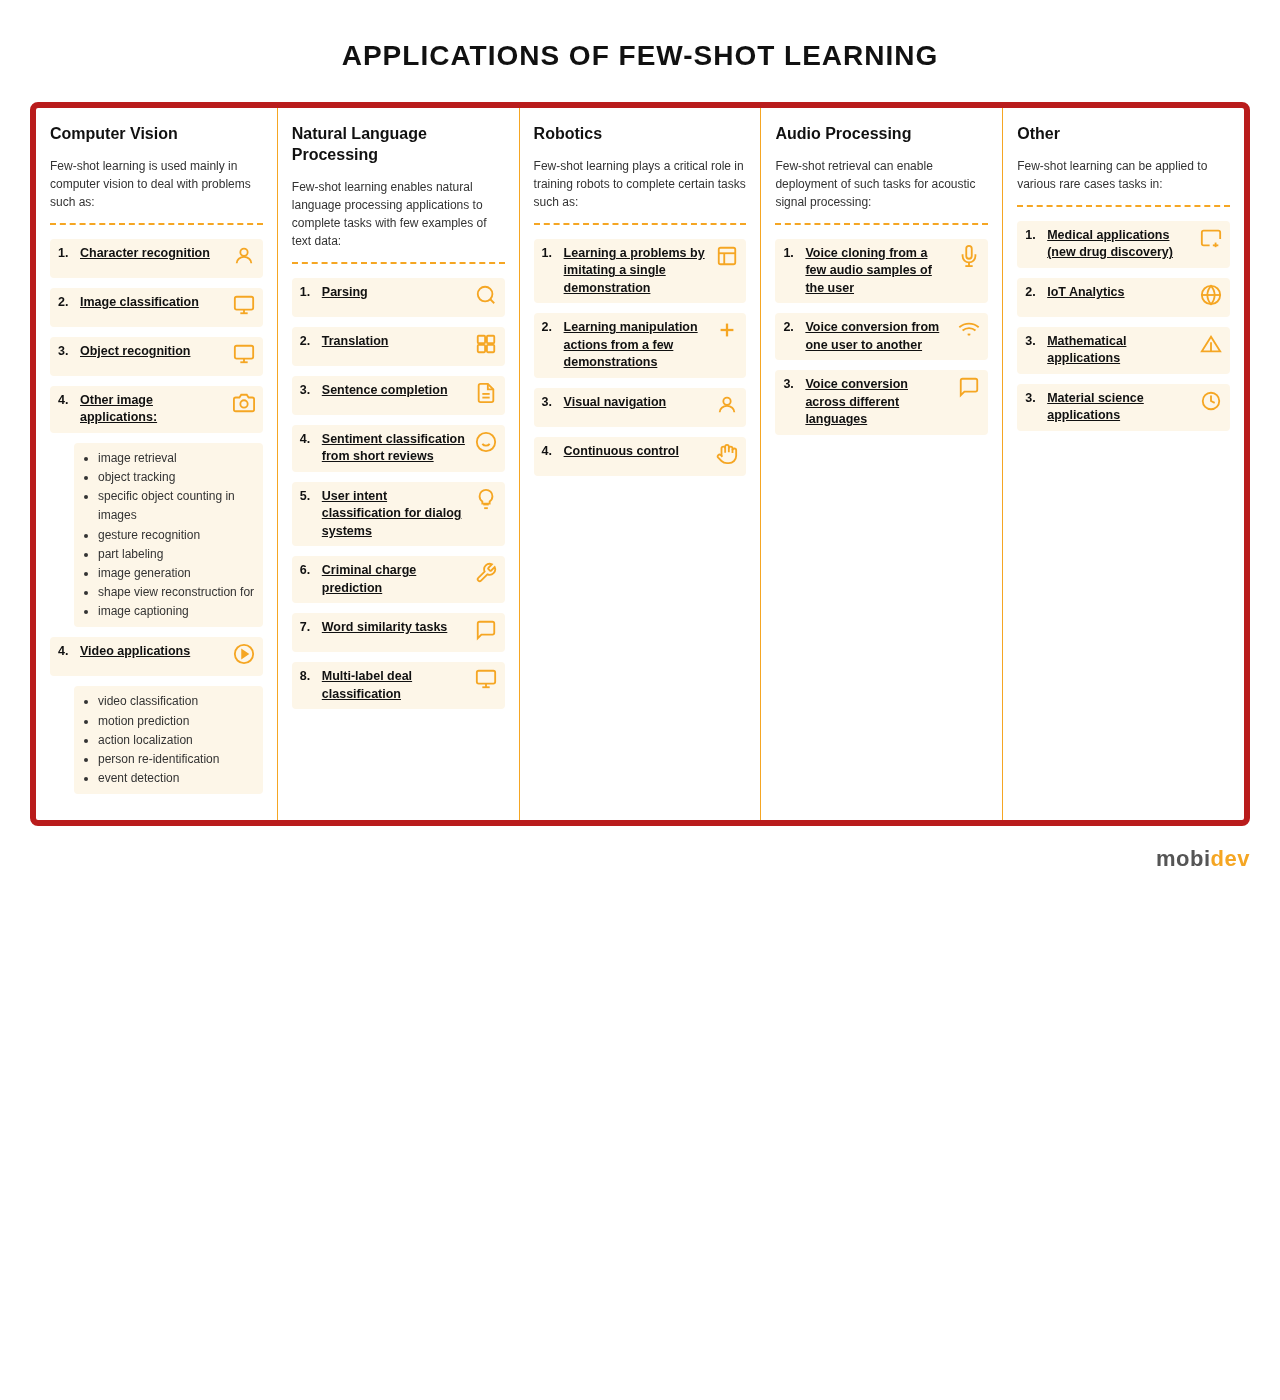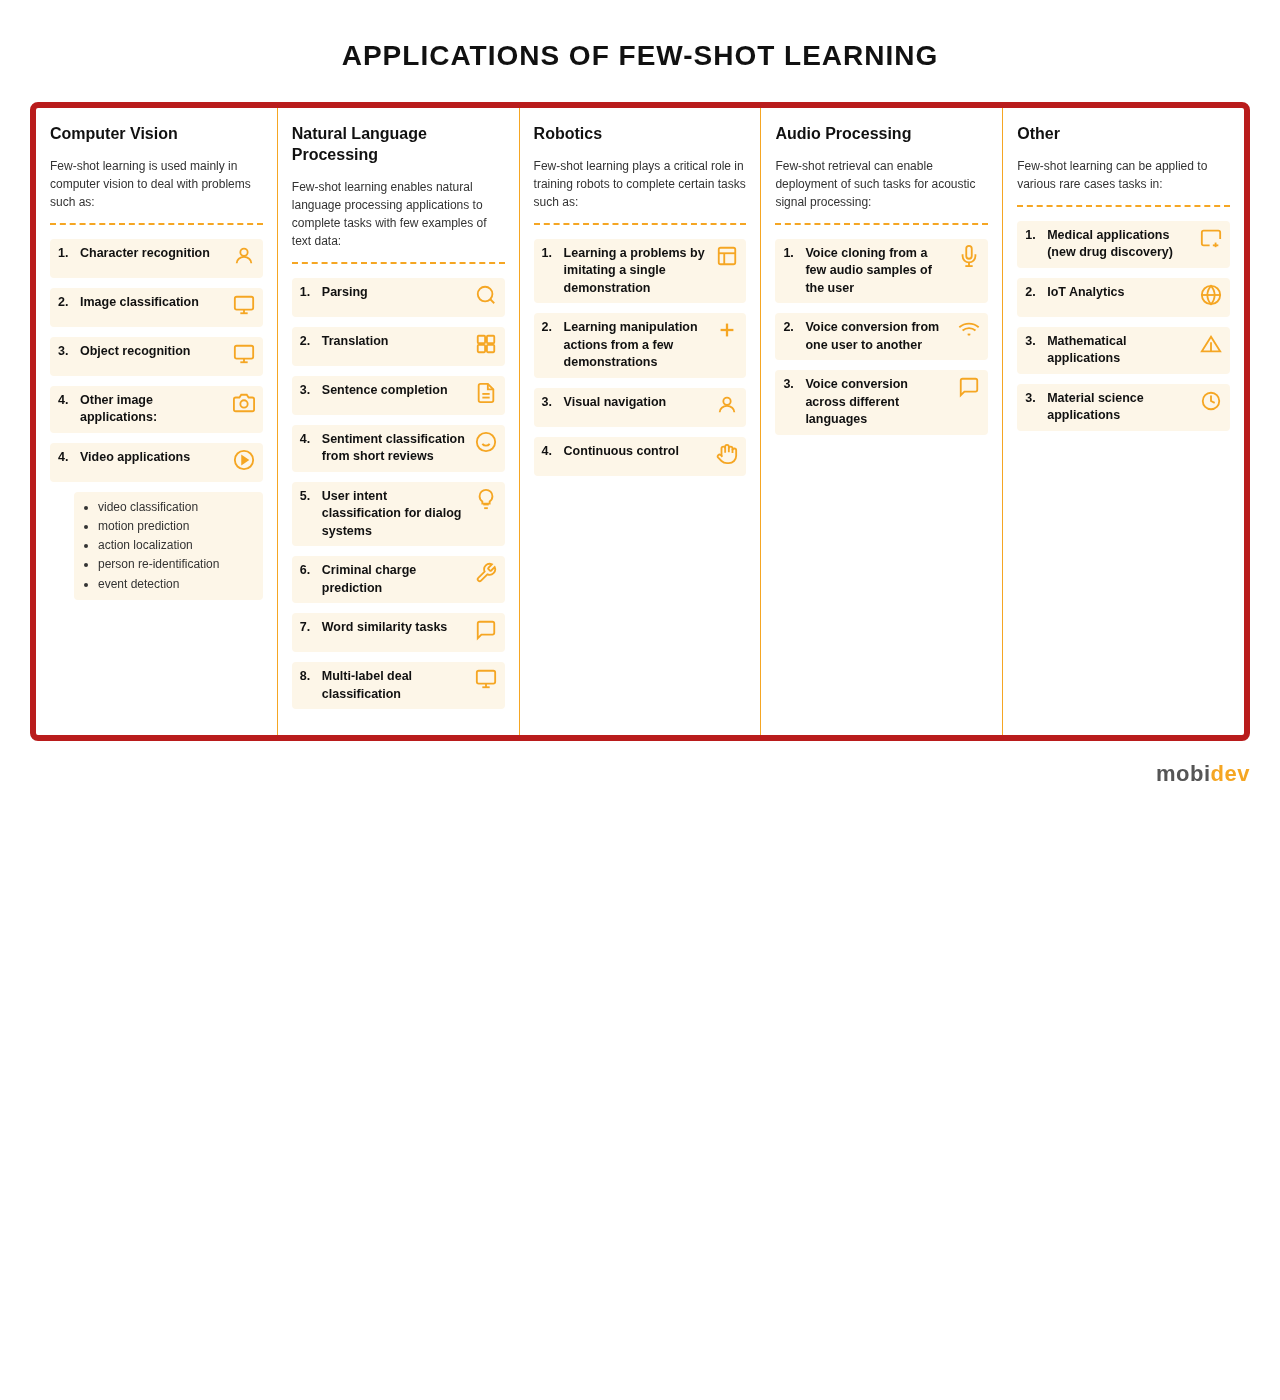--- a/index.html
+++ b/index.html
@@ -77,20 +77,21 @@
       min-width: 18px;
       margin-right: 4px;
       line-height: 1.4;
     }
     .item-text {
       font-size: 12.5px;
       font-weight: 700;
       color: #111;
       line-height: 1.4;
       flex: 1;
+      text-decoration: underline;
     }
     .item-icon {
       color: #f5a623;
       font-size: 18px;
       margin-left: 8px;
       flex-shrink: 0;
     }
     .sub-list {
       list-style: disc;
       margin-left: 24px;
@@ -165,20 +166,30 @@
       <div class="item">
         <div class="item-left">
           <span class="item-num">4.</span>
           <span class="item-text">Other image applications:</span>
         </div>
         <span class="item-icon"><svg width="22" height="22" viewBox="0 0 24 24" fill="none" stroke="#f5a623" stroke-width="2">
             <path d="M23 19a2 2 0 0 1-2 2H3a2 2 0 0 1-2-2V8a2 2 0 0 1 2-2h4l2-3h6l2 3h4a2 2 0 0 1 2 2z"></path>
             <circle cx="12" cy="13" r="4"></circle>
           </svg></span>
       </div>
+      <ul class="sub-list">
+        <li>image retrieval</li>
+        <li>object tracking</li>
+        <li>specific object counting in images</li>
+        <li>gesture recognition</li>
+        <li>part labeling</li>
+        <li>image generation</li>
+        <li>shape view reconstruction for</li>
+        <li>image captioning</li>
+      </ul>
       <div class="item">
         <div class="item-left">
           <span class="item-num">4.</span>
           <span class="item-text">Video applications</span>
         </div>
         <span class="item-icon"><svg width="22" height="22" viewBox="0 0 24 24" fill="none" stroke="#f5a623" stroke-width="2">
             <circle cx="12" cy="12" r="10"></circle>
             <polygon points="10 8 16 12 10 16 10 8" fill="#f5a623" stroke="#f5a623"></polygon>
           </svg></span>
       </div>

